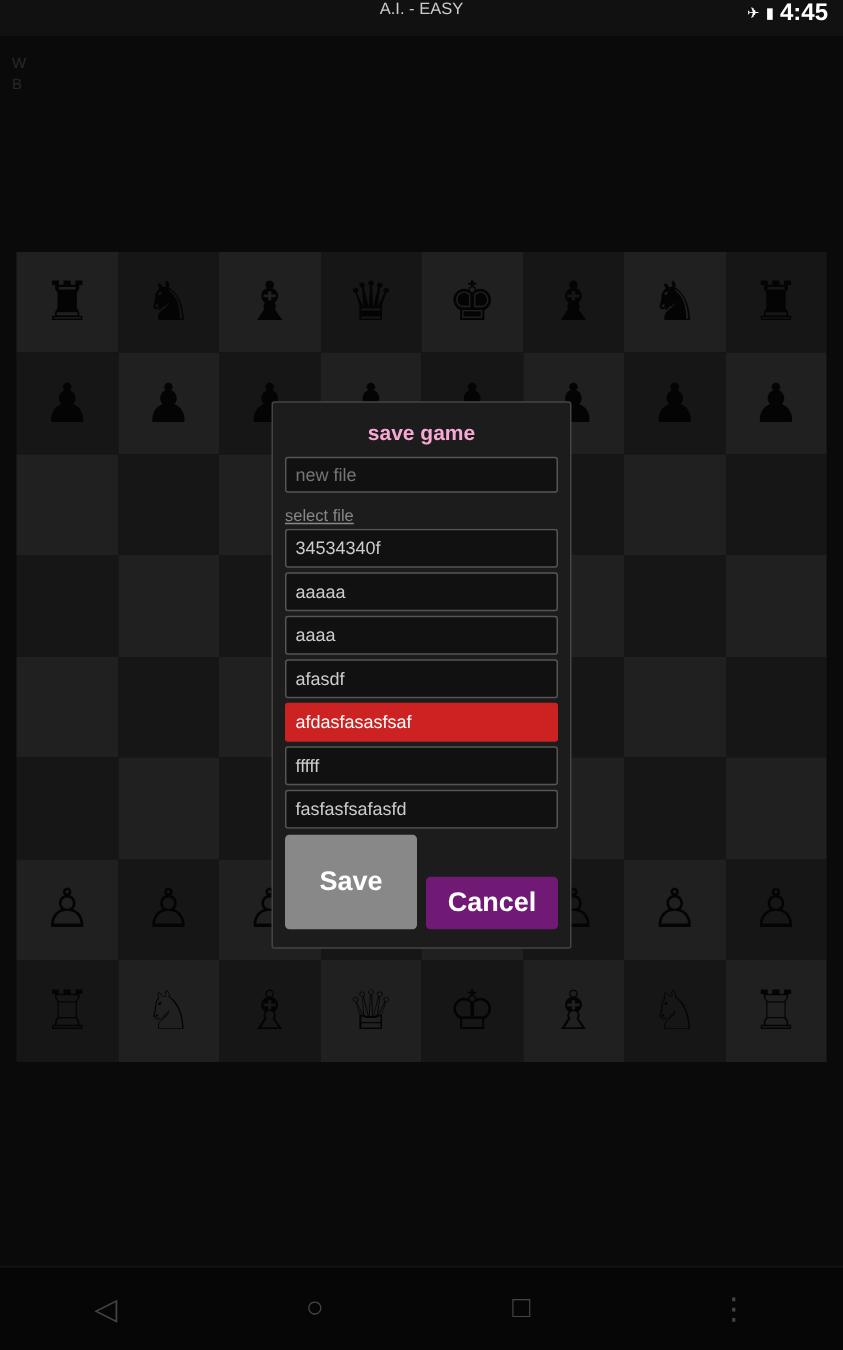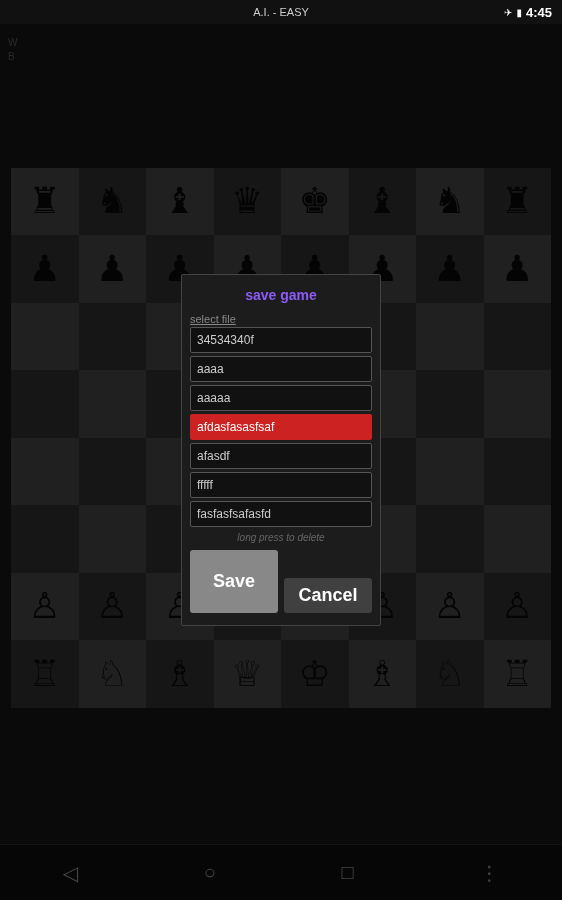--- a/index.html
+++ b/index.html
@@ -12,21 +12,21 @@
       overflow: hidden;
       position: relative;
     }
 
     
     .status-bar {
       width: 100%;
       height: 24px;
       background: #111;
       display: flex;
-      align-items: center;
+      align-items: flex-start;
       justify-content: flex-end;
       padding: 0 10px;
       gap: 6px;
       position: relative;
       z-index: 10;
     }
 
     .status-bar-title {
       position: absolute;
       left: 50%;
@@ -36,21 +36,21 @@
     }
 
     .status-icons {
       display: flex;
       align-items: center;
       gap: 4px;
     }
 
     .status-time {
       color: #fff;
-      font-size: 13px;
+      font-size: 16px;
       font-weight: bold;
     }
 
     .status-icon {
       color: #fff;
       font-size: 10px;
     }
 
     
     .chess-area {
@@ -133,21 +133,21 @@
       transform: translate(-50%, -50%);
       background: #1c1c1c;
       border: 1px solid #444;
       width: 200px;
       z-index: 10;
       border-radius: 2px;
       padding-bottom: 8px;
     }
 
     .dialog-title {
-      color: #8b5cf6;
+      color: #f9a8d4;
       font-size: 14px;
       font-weight: bold;
       text-align: center;
       padding: 12px 8px 4px;
     }
 
     .dialog-new-file-input {
       width: calc(100% - 16px);
       margin: 4px 8px;
       background: #111;
@@ -214,21 +214,21 @@
       border-radius: 3px;
       cursor: pointer;
     }
 
     .btn-save {
       background: #888;
       color: #fff;
     }
 
     .btn-cancel {
-      background: #404040;
+      background: #701a75;
       color: #fff;
       margin-top: 28px;
     }
 
     .score-area {
       position: absolute;
       top: 36px;
       left: 8px;
       z-index: 3;
     }
@@ -332,28 +332,28 @@
     <span class="nav-btn">○</span>
     <span class="nav-btn">□</span>
     <span class="nav-btn">⋮</span>
   </div>
 </div>
 
 <div class="overlay"></div>
 
 <div class="dialog">
   <div class="dialog-title">save game</div>
+  <input class="dialog-new-file-input" type="text" value="" placeholder="new file" style="">
   <div class="dialog-select-label">select file</div>
   <div class="file-list" id="file-list">
       <div class="file-item">34534340f</div>
+      <div class="file-item">aaaaa</div>
       <div class="file-item">aaaa</div>
-      <div class="file-item">aaaaa</div>
+      <div class="file-item">afasdf</div>
       <div class="file-item selected">afdasfasasfsaf</div>
-      <div class="file-item">afasdf</div>
       <div class="file-item">fffff</div>
       <div class="file-item">fasfasfsafasfd</div>
     </div>
-  <div class="long-press-hint">long press to delete</div>
   <div class="dialog-buttons">
     <button class="btn-save">Save</button>
     <button class="btn-cancel">Cancel</button>
   </div>
 </div>
 
 </body></html>

